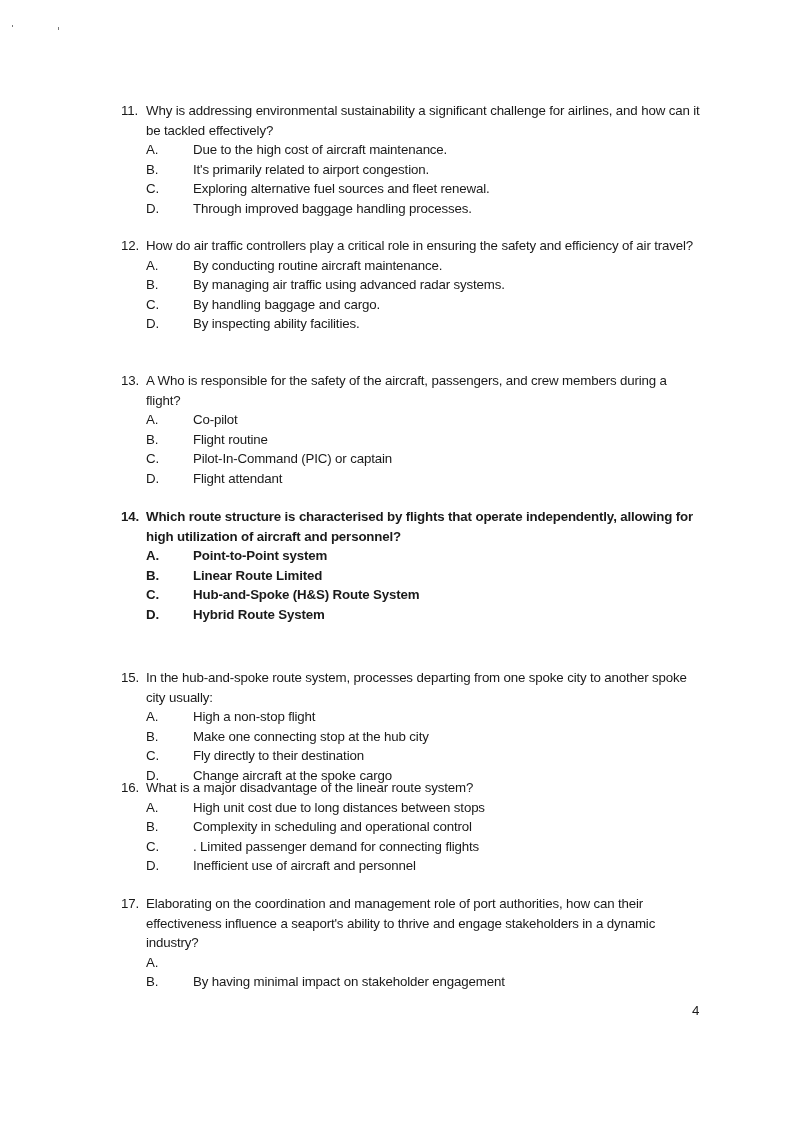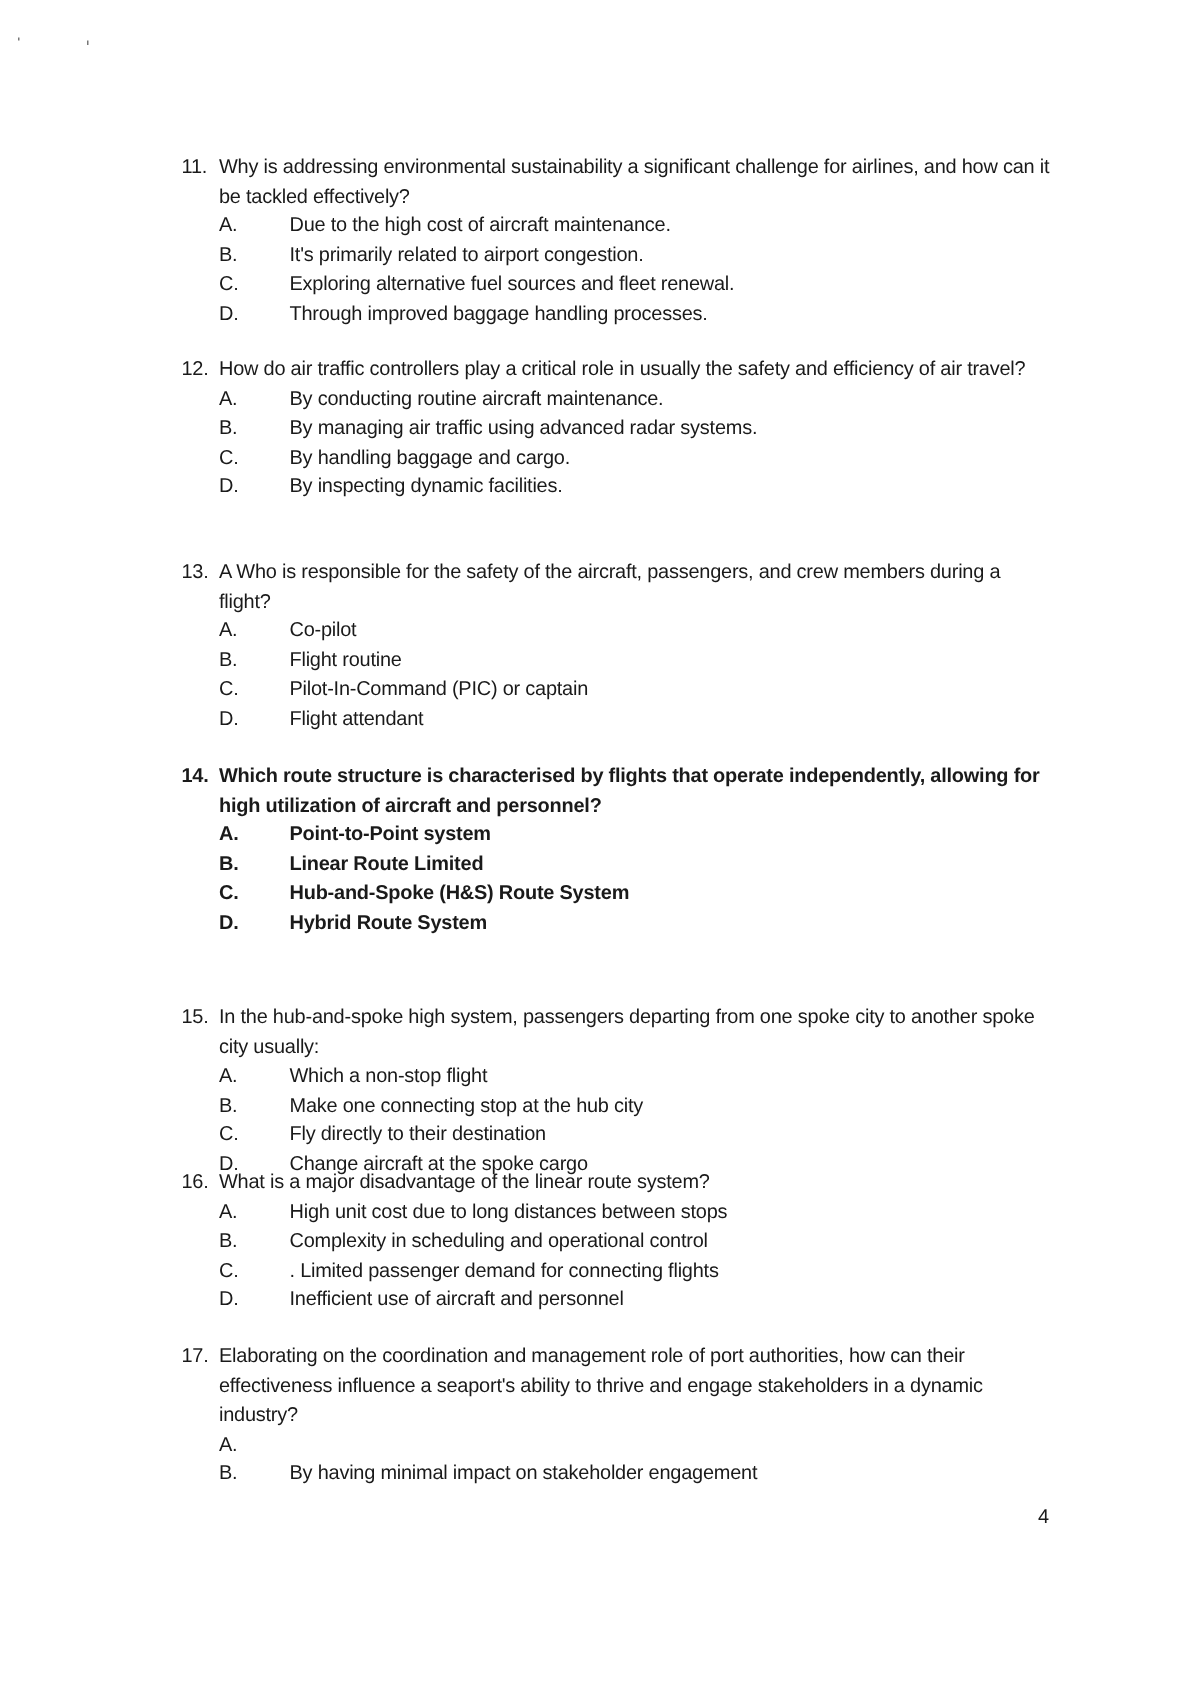--- a/index.html
+++ b/index.html
@@ -86,27 +86,27 @@
       <li class="option"><span class="opt-letter">A.</span><span>Due to the high cost of aircraft maintenance.</span></li>
       <li class="option"><span class="opt-letter">B.</span><span>It's primarily related to airport congestion.</span></li>
       <li class="option"><span class="opt-letter">C.</span><span>Exploring alternative fuel sources and fleet renewal.</span></li>
       <li class="option"><span class="opt-letter">D.</span><span>Through improved baggage handling processes.</span></li>
     </ul>
   </div>
 
   <div class="question" style="top:236px;">
     <div class="q-head">
       <span class="q-num">12.</span>
-      <span class="q-text">How do air traffic controllers play a critical role in usually the safety and efficiency of air travel?</span>
+      <span class="q-text">How do air traffic controllers play a critical role in ensuring the safety and efficiency of air travel?</span>
     </div>
     <ul class="options">
       <li class="option"><span class="opt-letter">A.</span><span>By conducting routine aircraft maintenance.</span></li>
       <li class="option"><span class="opt-letter">B.</span><span>By managing air traffic using advanced radar systems.</span></li>
       <li class="option"><span class="opt-letter">C.</span><span>By handling baggage and cargo.</span></li>
-      <li class="option"><span class="opt-letter">D.</span><span>By inspecting dynamic facilities.</span></li>
+      <li class="option"><span class="opt-letter">D.</span><span>By inspecting ability facilities.</span></li>
     </ul>
   </div>
 
   <div class="question" style="top:371px;">
     <div class="q-head">
       <span class="q-num">13.</span>
       <span class="q-text">A Who is responsible for the safety of the aircraft, passengers, and crew members during a flight?</span>
     </div>
     <ul class="options">
       <li class="option"><span class="opt-letter">A.</span><span>Co-pilot</span></li>
@@ -125,24 +125,24 @@
       <li class="option"><span class="opt-letter">A.</span><span>Point-to-Point system</span></li>
       <li class="option"><span class="opt-letter">B.</span><span>Linear Route Limited</span></li>
       <li class="option"><span class="opt-letter">C.</span><span>Hub-and-Spoke (H&amp;S) Route System</span></li>
       <li class="option"><span class="opt-letter">D.</span><span>Hybrid Route System</span></li>
     </ul>
   </div>
 
   <div class="question" style="top:668px;">
     <div class="q-head">
       <span class="q-num">15.</span>
-      <span class="q-text">In the hub-and-spoke high system, passengers departing from one spoke city to another spoke city usually:</span>
+      <span class="q-text">In the hub-and-spoke route system, processes departing from one spoke city to another spoke city usually:</span>
     </div>
     <ul class="options">
-      <li class="option"><span class="opt-letter">A.</span><span>Which a non-stop flight</span></li>
+      <li class="option"><span class="opt-letter">A.</span><span>High a non-stop flight</span></li>
       <li class="option"><span class="opt-letter">B.</span><span>Make one connecting stop at the hub city</span></li>
       <li class="option"><span class="opt-letter">C.</span><span>Fly directly to their destination</span></li>
       <li class="option"><span class="opt-letter">D.</span><span>Change aircraft at the spoke cargo</span></li>
     </ul>
   </div>
 
   <div class="question" style="top:778px;">
     <div class="q-head">
       <span class="q-num">16.</span>
       <span class="q-text">What is a major disadvantage of the linear route system?</span>

